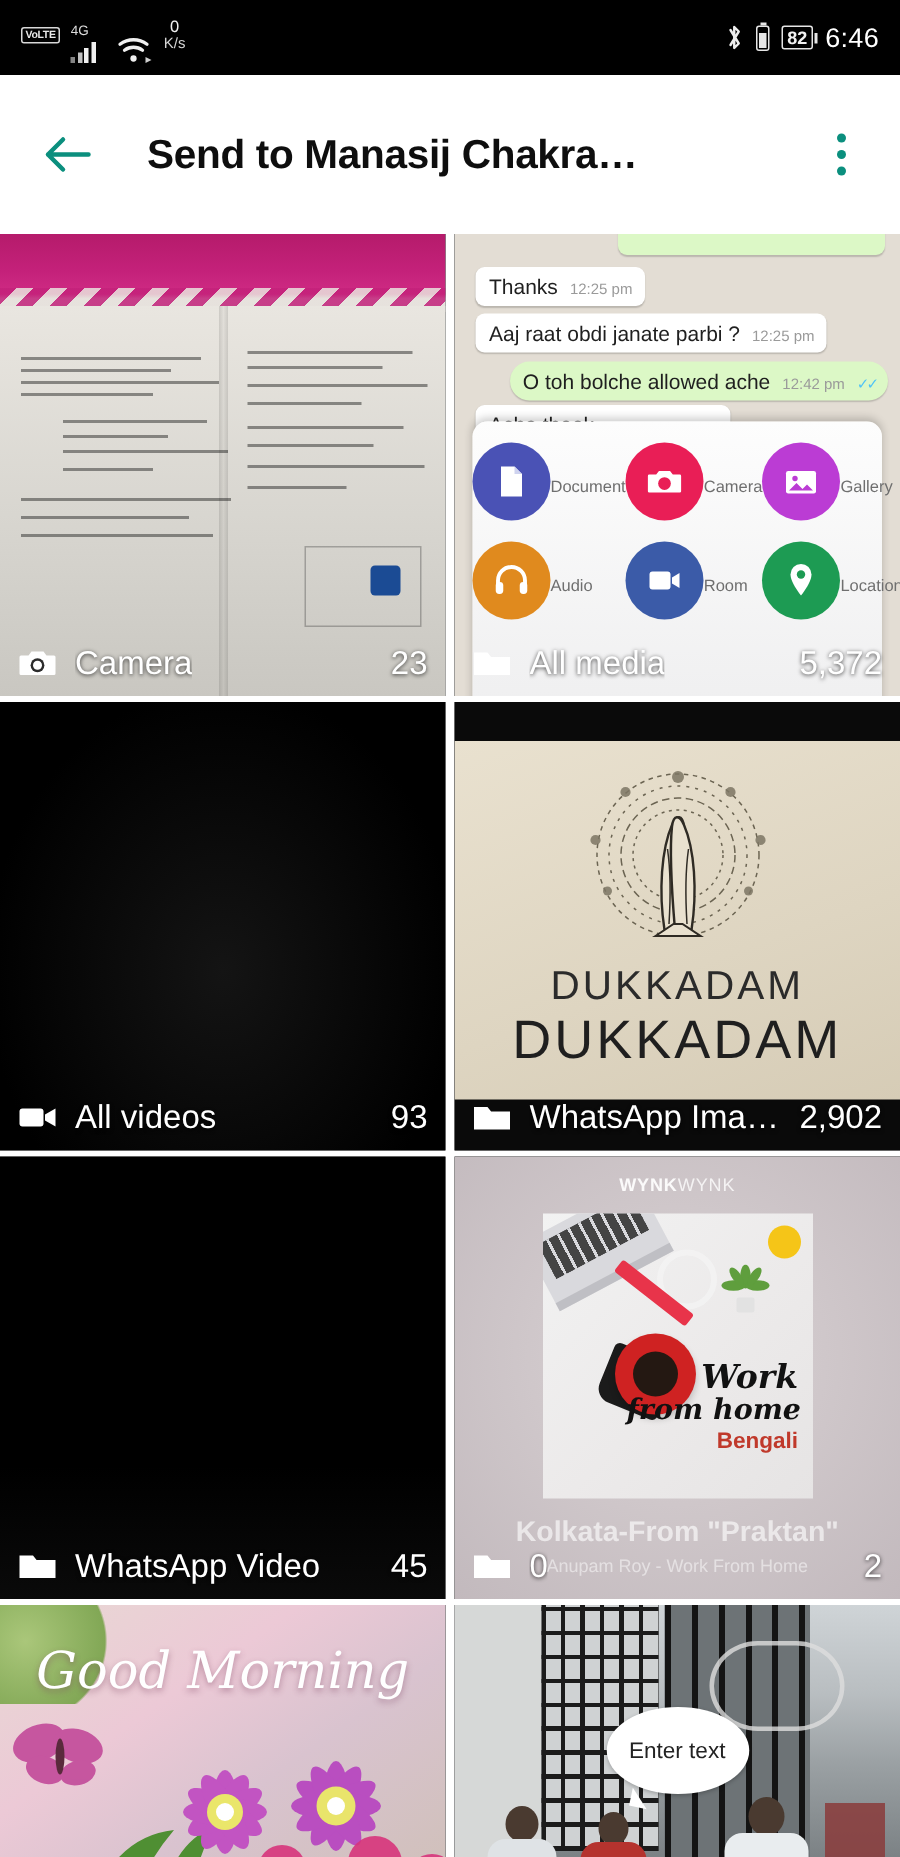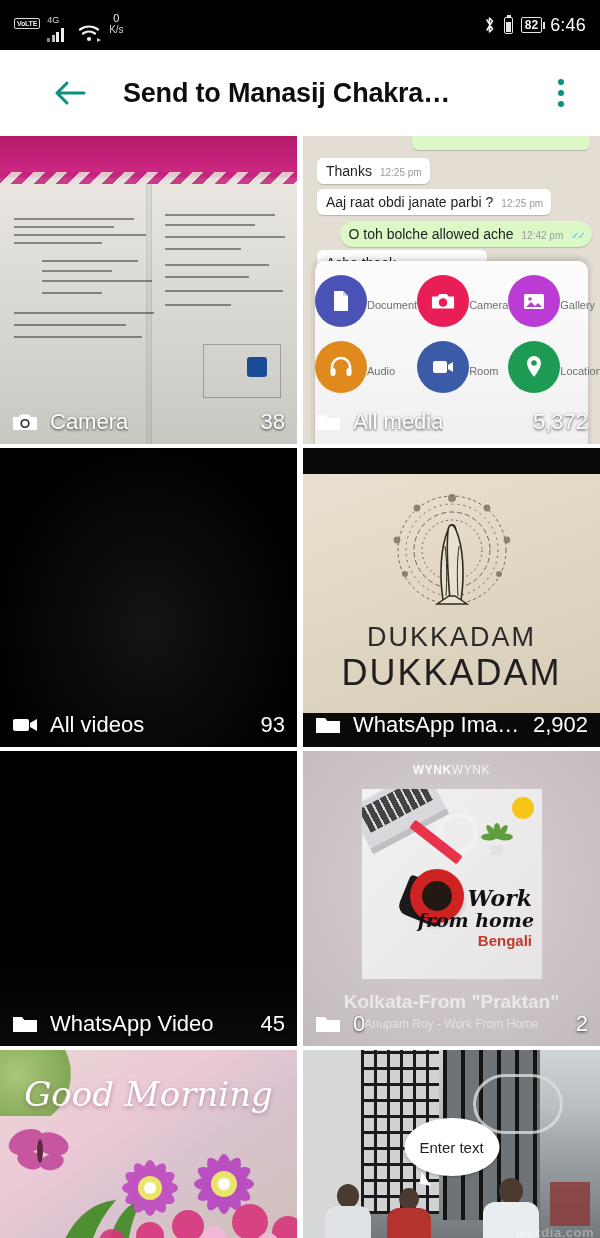--- a/index.html
+++ b/index.html
@@ -44,22 +44,22 @@
   .batt-s:after{content:"";position:absolute;left:1px;right:1px;bottom:1px;top:4px;background:#e6e6e6;}
   .batt-num{
     border:1.6px solid #e6e6e6; border-radius:2px; font-size:12px; font-weight:bold;
     padding:0px 3px; line-height:14px; color:#f2f2f2; position:relative;
   }
   .batt-num:after{content:"";position:absolute;right:-4px;top:4px;width:2px;height:7px;background:#e6e6e6;}
   .clock{ font-size:18px; color:#fff; letter-spacing:.2px; }
 
   
   .appbar{
-    height:86px; background:#fff; display:flex; align-items:center;
-    padding:5px 22px; position:relative;margin-left:25px;
+    height:106px; background:#fff; display:flex; align-items:center;
+    padding:5px 22px; position:relative;
   }
   .back{ width:46px; height:46px; display:flex; align-items:center; justify-content:center; cursor:pointer;}
   .title{
     font-size:27px; font-weight:bold; color:#0e0e0e;
     margin-left:30px; white-space:nowrap; letter-spacing:-.2px;
   }
   .kebab{ margin-left:auto; width:34px;height:46px; display:flex;flex-direction:column;
           align-items:center; justify-content:center; gap:5px; cursor:pointer;}
   .kebab i{ width:6px;height:6px;border-radius:50%;background:#0b8f7e; display:block;}
 
@@ -326,21 +326,21 @@
     </div>
     <div class="cap">
       <span class="ic">
         <svg width="26" height="20" viewBox="0 0 26 20">
           <path d="M2 5 h5 l2-2.6 h8 L19 5 h5 a1 1 0 0 1 1 1 v11 a1 1 0 0 1 -1 1 H2 a1 1 0 0 1 -1 -1 V6 a1 1 0 0 1 1 -1z" fill="#fff"></path>
           <circle cx="13" cy="11.5" r="4.6" fill="#2b2b2b"></circle>
             <circle cx="13" cy="11.5" r="3" fill="#fff"></circle>
         </svg>
       </span>
       <span class="nm">Camera</span>
-      <span class="ct">38</span>
+      <span class="ct">23</span>
     </div>
   </div>
 
   <div class="tile h1">
     <div class="art chatbg">
       <div class="bubble out" style="right:10px;top:-8px;width:178px;height:22px;"></div>
 
       <div class="bubble" style="left:14px;top:22px;">
         <span>Thanks</span>
         <span class="tm">12:25 pm</span>

